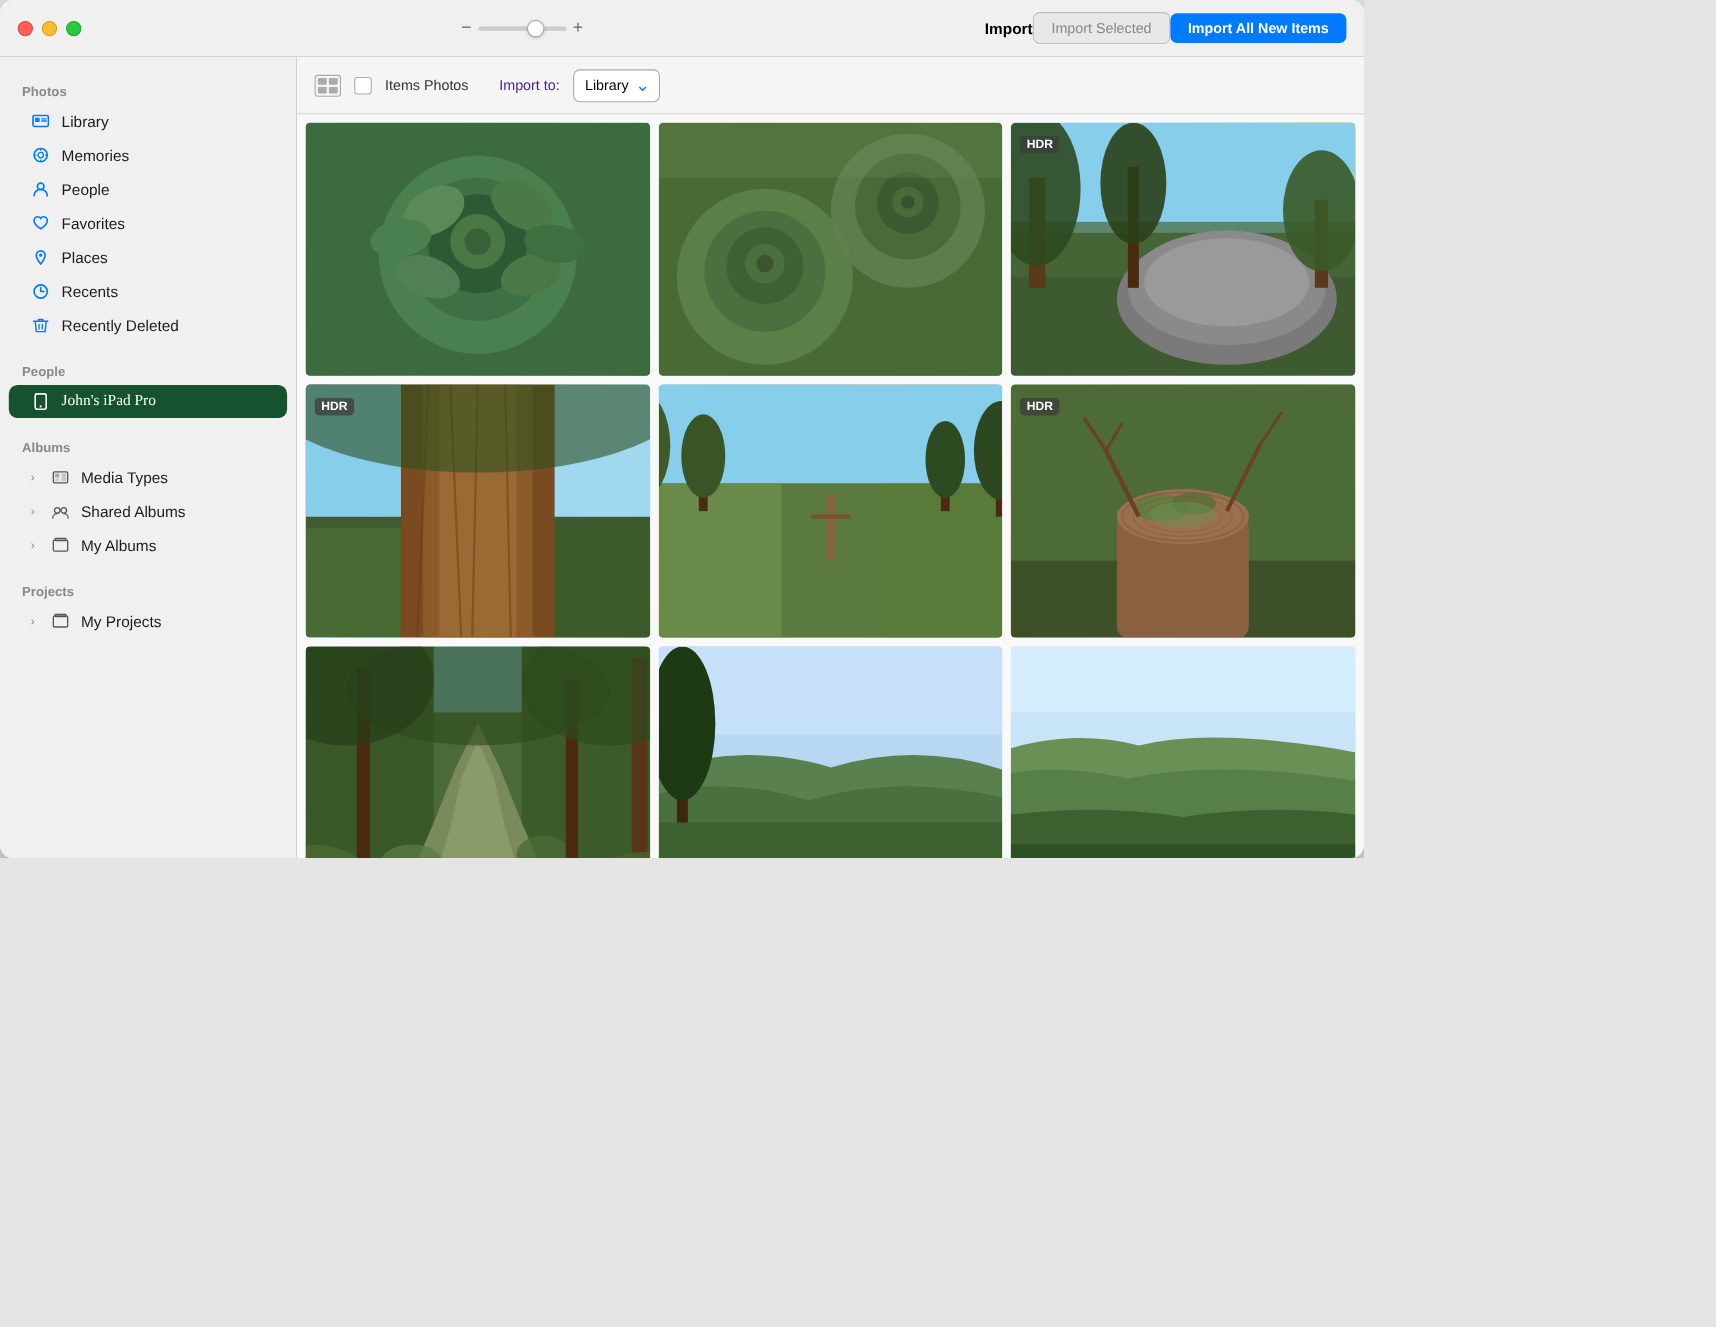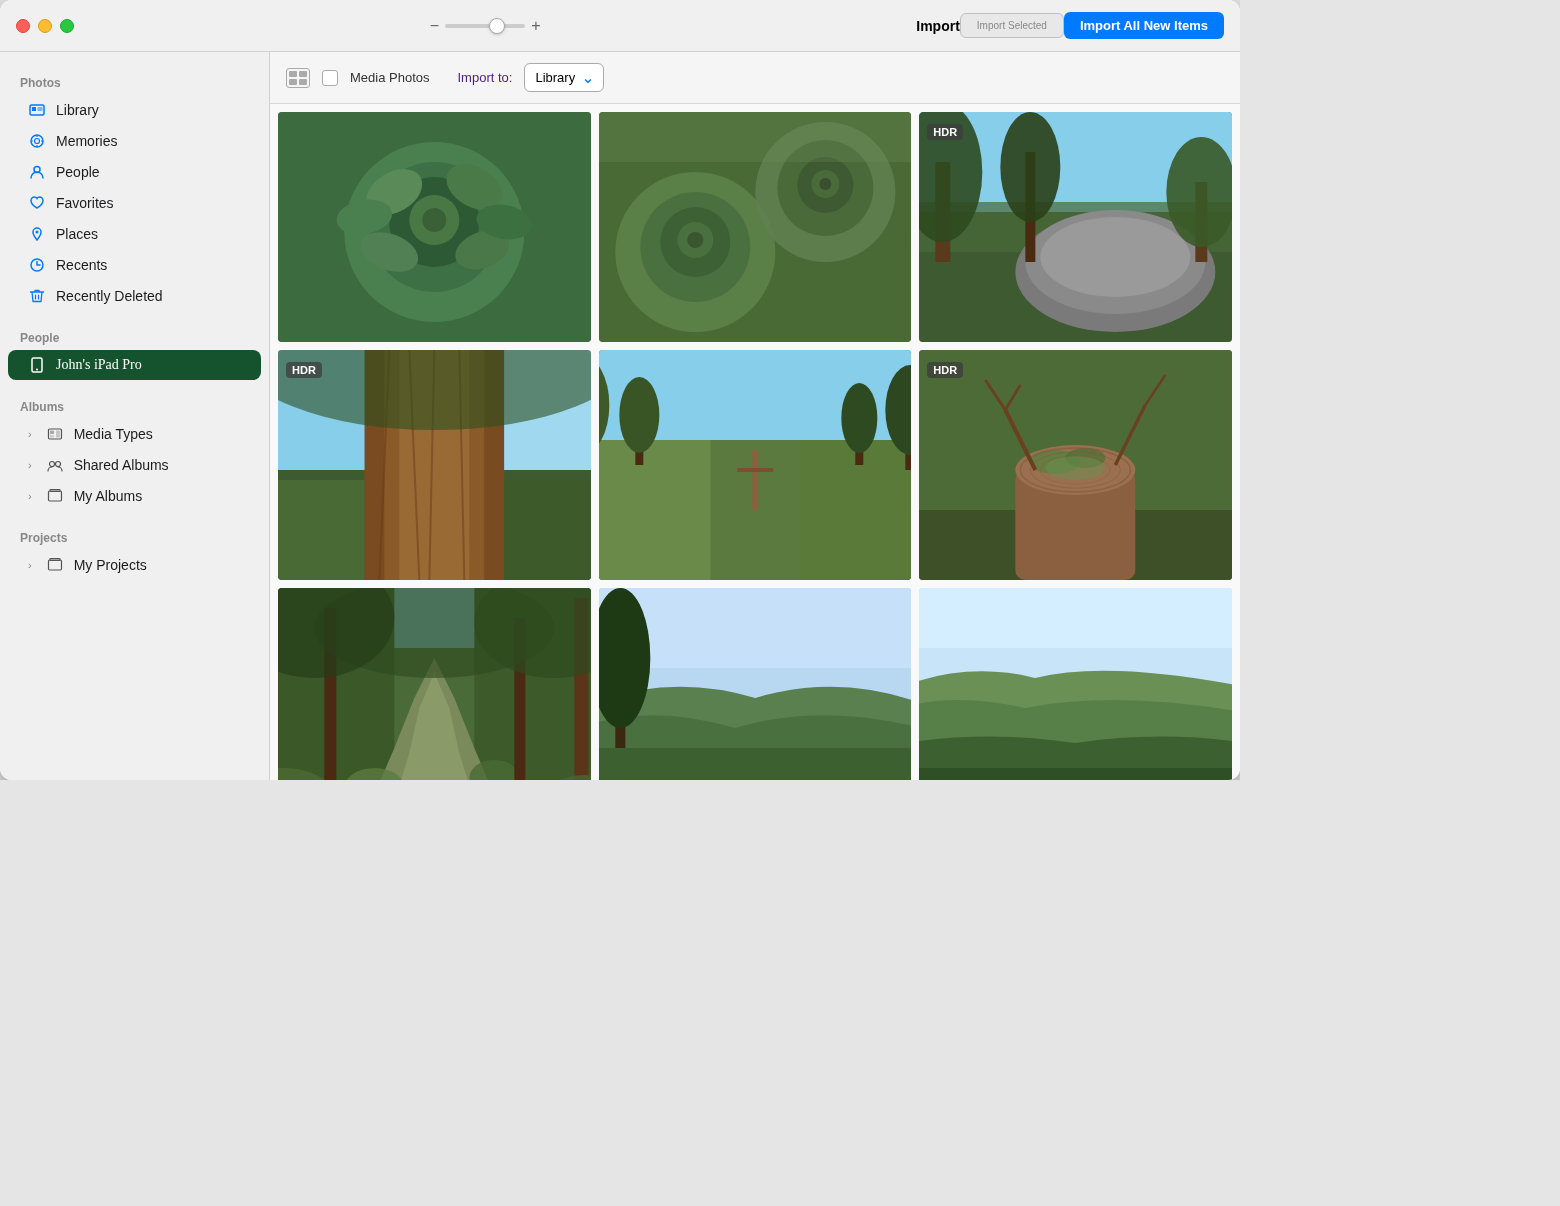--- a/index.html
+++ b/index.html
@@ -80,21 +80,21 @@
       font-size: 14px;
       font-weight: 600;
       color: #000;
       margin-left: 20px;
     }
     .btn-import-selected {
       background: #e8e8e8;
       border: 1px solid #c0c0c0;
       border-radius: 6px;
       padding: 6px 16px;
-      font-size: 10px;
+      font-size: 13px;
       color: #888;
       cursor: pointer;
     }
     .btn-import-all {
       background: #007aff;
       border: none;
       border-radius: 6px;
       padding: 6px 16px;
       font-size: 13px;
       font-weight: 600;
@@ -464,21 +464,21 @@
 
     <div class="content">
       <div class="content-toolbar">
         <div class="grid-view-btn">
           <div class="grid-cell"></div>
           <div class="grid-cell"></div>
           <div class="grid-cell"></div>
           <div class="grid-cell"></div>
         </div>
         <div class="checkbox-open"></div>
-        <span class="open-photos-label">Media Photos</span>
+        <span class="open-photos-label">Items Photos</span>
         <span class="import-to-label">Import to:</span>
         <div class="library-select">
           <span class="library-select-text">Library</span>
           <span class="select-arrow">⌄</span>
         </div>
       </div>
 
       <div class="photo-grid">
 
         <div class="photo-item photo-succulent-1">

